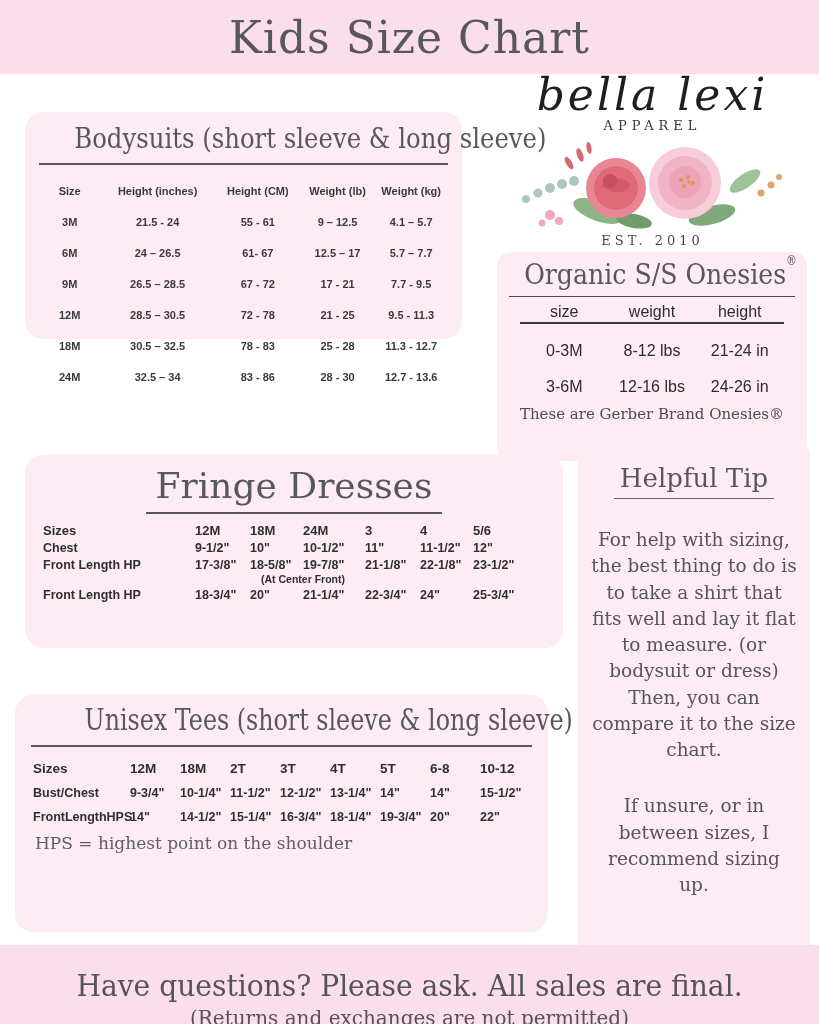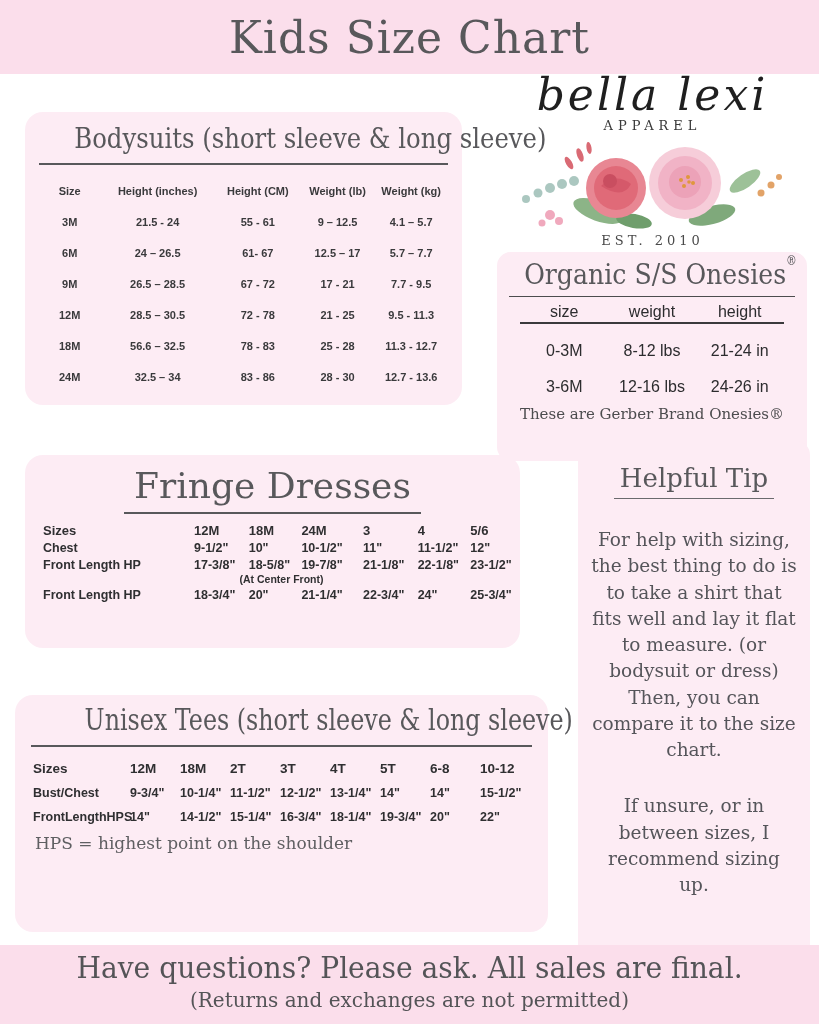--- a/index.html
+++ b/index.html
@@ -10,29 +10,29 @@
   html,body{width:819px; height:1024px;}
   body{
     position:relative; background:#ffffff; overflow:hidden;
     font-family:"Liberation Sans", sans-serif; color:var(--text);
   }
 
   
   .band{position:absolute; left:0; width:819px; background:var(--band); text-align:center;}
   .band-top{top:0; height:74px; display:flex; align-items:center; justify-content:center;}
   .page-title{font-family:"DejaVu Serif", serif; font-size:44px; color:var(--heading); letter-spacing:1px; white-space:nowrap;}
-  .band-bottom{top:945px; height:79px; padding-top:6px;}
+  .band-bottom{top:945px; height:79px; padding-top:24px;}
   .footer-line1{font-family:"DejaVu Serif", serif; font-size:29px; color:#545457; white-space:nowrap; transform:scaleX(0.97); transform-origin:50% 50%;}
   .footer-line2{font-family:"DejaVu Serif", serif; font-size:20px; color:#545457; margin-top:3px;}
 
   
   .panel{position:absolute; background:var(--panel); border-radius:18px;}
 
   
-  .panel-bodysuits{left:25px; top:112px; width:437px; height:293px; padding:10px 14px 0;}
+  .panel-bodysuits{left:25px; top:112px; width:437px; height:227px; padding:10px 14px 0;}
   .bs-title-wrap{border-bottom:2px solid var(--rule); padding-bottom:8px; text-align:center;}
   .bs-title{display:inline-block; font-family:"DejaVu Serif", serif; font-size:28px; color:var(--heading); white-space:nowrap; transform:scaleX(0.87); transform-origin:50% 50%;}
   .bs-table{display:table; width:100%; margin-top:10px; table-layout:fixed;}
   .bs-row{display:table-row;}
   .bs-cell{display:table-cell; text-align:center; font-size:11px; font-weight:bold; color:var(--text); padding:10px 0 9px;}
   .bs-c0{width:15%;} .bs-c1{width:28%;} .bs-c2{width:21%;} .bs-c3{width:18%;} .bs-c4{width:18%;}
 
   
   .logo{position:absolute; left:500px; top:72px; width:305px; text-align:center;}
   .logo-name{font-family:"DejaVu Serif", serif; font-style:italic; font-size:44px; color:#1f1f1f; letter-spacing:3px; line-height:1.05;}
@@ -45,21 +45,21 @@
   .on-title-wrap{border-bottom:1px solid #4c4c4e; padding-bottom:5px; text-align:center;}
   .on-title{display:inline-block; font-family:"DejaVu Serif", serif; font-size:28px; color:var(--heading); white-space:nowrap; transform:scaleX(0.9); transform-origin:50% 50%;}
   .on-reg{font-size:12px; vertical-align:top; position:relative; top:-4px;}
   .on-table{display:table; width:92%; margin:6px auto 0; table-layout:fixed;}
   .on-row{display:table-row;}
   .on-hcell{display:table-cell; text-align:center; font-size:16px; color:#2c2c2e; border-bottom:2px solid #3a3a3c; padding-bottom:1px;}
   .on-cell{display:table-cell; text-align:center; font-size:16px; color:#2c2c2e; padding-top:18px;}
   .on-note{font-family:"DejaVu Serif", serif; font-size:15px; color:#4c4c4e; text-align:center; margin-top:9px; white-space:nowrap;}
 
   
-  .panel-fringe{left:25px; top:455px; width:495px; height:193px; padding:10px 0 0;}
+  .panel-fringe{left:25px; top:455px; width:538px; height:193px; padding:10px 0 0;}
   .fd-title-wrap{text-align:center;}
   .fd-title{display:inline-block; font-family:"DejaVu Serif", serif; font-size:36px; color:var(--heading); border-bottom:2px solid var(--rule); padding:0 10px 6px; white-space:nowrap;}
   .fd-table{margin-top:9px;}
   .fd-row{display:flex; padding-left:18px; align-items:baseline; margin-top:3px;}
   .fd-label{width:152px; font-weight:bold; font-size:12.5px; color:#2f2f31;}
   .fd-sublabel{font-weight:bold; font-size:10.5px; color:#2f2f31; padding-left:18px; margin-top:1px;text-align:center;}
   .fd-cell{font-weight:bold; font-size:12.5px; color:#2f2f31;}
   .fd-k0{width:55px;} .fd-k1{width:53px;} .fd-k2{width:62px;} .fd-k3{width:55px;} .fd-k4{width:53px;} .fd-k5{width:50px;}
   .fd-note{font-family:"DejaVu Serif", serif; font-size:17px; color:var(--footnote); margin:8px 0 0 20px;}
 
@@ -122,21 +122,21 @@
     </div>
     <div class="bs-row">
       <span class="bs-cell">12M</span>
       <span class="bs-cell">28.5 – 30.5</span>
       <span class="bs-cell">72 - 78</span>
       <span class="bs-cell">21 - 25</span>
       <span class="bs-cell">9.5 - 11.3</span>
     </div>
     <div class="bs-row">
       <span class="bs-cell">18M</span>
-      <span class="bs-cell">56.6 – 32.5</span>
+      <span class="bs-cell">30.5 – 32.5</span>
       <span class="bs-cell">78 - 83</span>
       <span class="bs-cell">25 - 28</span>
       <span class="bs-cell">11.3 - 12.7</span>
     </div>
     <div class="bs-row">
       <span class="bs-cell">24M</span>
       <span class="bs-cell">32.5 – 34</span>
       <span class="bs-cell">83 - 86</span>
       <span class="bs-cell">28 - 30</span>
       <span class="bs-cell">12.7 - 13.6</span>

